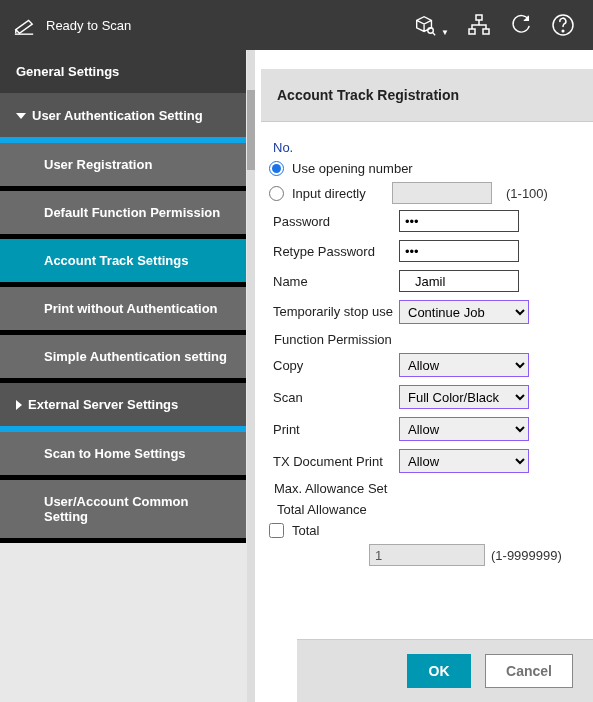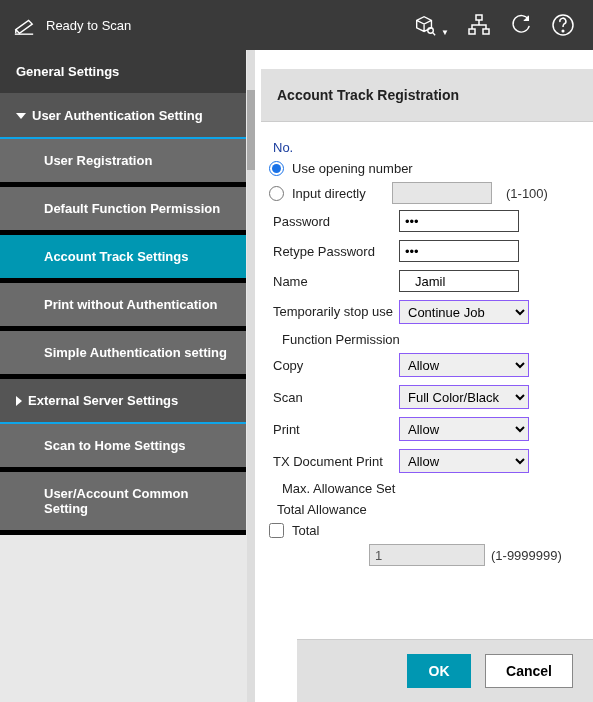--- a/index.html
+++ b/index.html
@@ -7,45 +7,45 @@
 .header { background: #3a3a3a; height: 50px; display: flex; align-items: center; justify-content: space-between; padding: 0 18px 0 12px; color: #fff; }
 .header-left { display: flex; align-items: center; gap: 10px; }
 .header-right { display: flex; align-items: center; gap: 18px; }
 .hdr-icon { width: 24px; height: 24px; display: flex; align-items: center; justify-content: center; cursor: pointer; }
 .hdr-icon svg { stroke: #fff; fill: none; stroke-width: 1.5; }
 .body { display: flex; height: 652px; }
 .sidebar { width: 255px; background: #e8e8e8; position: relative; }
 .sidebar-inner { width: 246px; }
 .nav-item { padding: 14px 16px; color: #fff; font-size: 13px; font-weight: bold; cursor: pointer; }
 .nav-top { background: #3a3a3a; border-bottom: 1px solid #555; }
-.nav-section { background: #555; border-bottom: 2px solid #0ea5e9; display: flex; align-items: center; gap: 6px; }
+.nav-section { background: #555; border-bottom: 6px solid #0ea5e9; display: flex; align-items: center; gap: 6px; }
 .nav-sub { background: #6b6b6b; border-bottom: 5px solid #000000; padding-left: 44px; }
 .nav-sub.active { background: #0097b2; }
 .scroll-indicator { position: absolute; right: 0; top: 0; width: 8px; height: 100%; background: #ddd; }
 .scroll-thumb { position: absolute; right: 0; top: 40px; width: 8px; height: 80px; background: #aaa; border-radius: 0; }
 .chevron { width: 0; height: 0; display: inline-block; }
 .chev-down { border-left: 5px solid transparent; border-right: 5px solid transparent; border-top: 6px solid #fff; }
 .chev-right { border-top: 5px solid transparent; border-bottom: 5px solid transparent; border-left: 6px solid #fff; }
 .main { flex: 1; display: flex; flex-direction: column; background: #fff; padding-left: 6px; }
 .main-header { background: #e0e0e0; padding: 18px 16px; font-weight: bold; color: #222; font-size: 14px; border-bottom: 1px solid #ccc; margin-top: 19px; }
 .form-area { padding: 14px 8px 10px 8px; flex: 1; overflow: auto; color: #222; }
 .form-row { display: flex; align-items: center; margin-bottom: 8px; }
 .form-label { width: 130px; padding-left: 4px; }
 .indent { margin-left: 22px; }
 .radio-row { display: flex; align-items: center; gap: 8px; margin: 6px 0; }
 input[type=text], input[type=password] { border: 1px solid #444; padding: 3px 5px; font-size: 13px; height: 22px; }
 input[type=text]:disabled { background: #e6e6e6; border: 1px solid #aaa; }
 select { border: 1px solid #8b5cf6; padding: 2px 4px; font-size: 13px; height: 24px; width: 130px; }
 .hint { color: #333; margin-left: 6px; }
 .no-label { color: #1a3d9e; }
-.section-label { margin: 8px 0 6px 13px; }
+.section-label { margin: 8px 0 6px 5px; }
 .footer { background: #e0e0e0; padding: 14px 20px; display: flex; justify-content: flex-end; gap: 14px; border-top: 1px solid #ccc; margin-left: 36px; }
 .btn { padding: 8px 20px; font-size: 14px; font-weight: bold; border: 1px solid #888; cursor: pointer; min-width: 64px; }
 .btn-ok { background: #0097b2; color: #fff; border-color: #0097b2; }
-.btn-cancel { background: #fff; color: #000000; }
+.btn-cancel { background: #fff; color: #737373; }
 input[type=radio], input[type=checkbox] { width: 15px; height: 15px; accent-color: #1a73e8; }
 </style>
 </head>
 <body>
 
 <div class="header">
   <div class="header-left">
     <span class="hdr-icon">
       <svg viewBox="0 0 24 24" width="22" height="22">
           <path d="M3 17 L17 7 L21 11 L7 21 Z M3 17 L3 21"></path>

